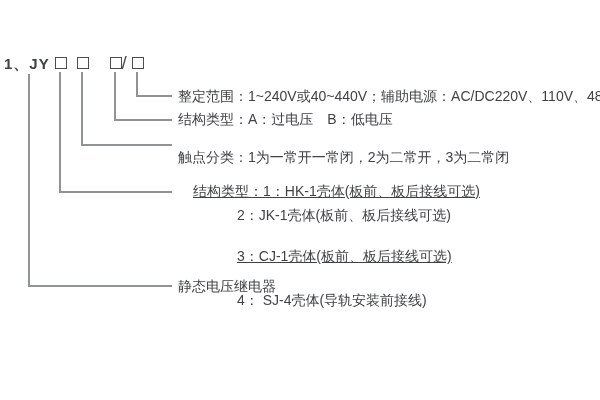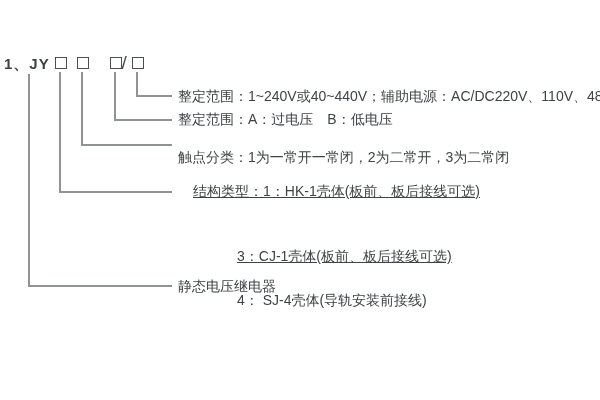--- a/index.html
+++ b/index.html
@@ -88,20 +88,21 @@
   <div class="line vline v-b2"></div>
   <div class="line vline v-b3"></div>
   <div class="line vline v-b4"></div>
   <div class="line hline h-r1"></div>
   <div class="line hline h-r2"></div>
   <div class="line hline h-r3"></div>
   <div class="line hline h-r5"></div>
   <div class="line hline h-r9"></div>
 
   <div class="lbl r1">整定范围：1~240V或40~440V；辅助电源：AC/DC220V、110V、48V</div>
-  <div class="lbl r2">整定范围：A：过电压　B：低电压</div>
+  <div class="lbl r2">结构类型：A：过电压　B：低电压</div>
   <div class="lbl r3">触点分类：1为一常开一常闭，2为二常开，3为二常闭</div>
   <div class="lbl r5">结构类型：1：HK-1壳体(板前、板后接线可选)</div>
+  <div class="lbl r6">2：JK-1壳体(板前、板后接线可选)</div>
   <div class="lbl r7">3：CJ-1壳体(板前、板后接线可选)</div>
   <div class="lbl r8">4： SJ-4壳体(导轨安装前接线)</div>
   <div class="lbl r9">静态电压继电器</div>
 
 </div>
 
 </body></html>

